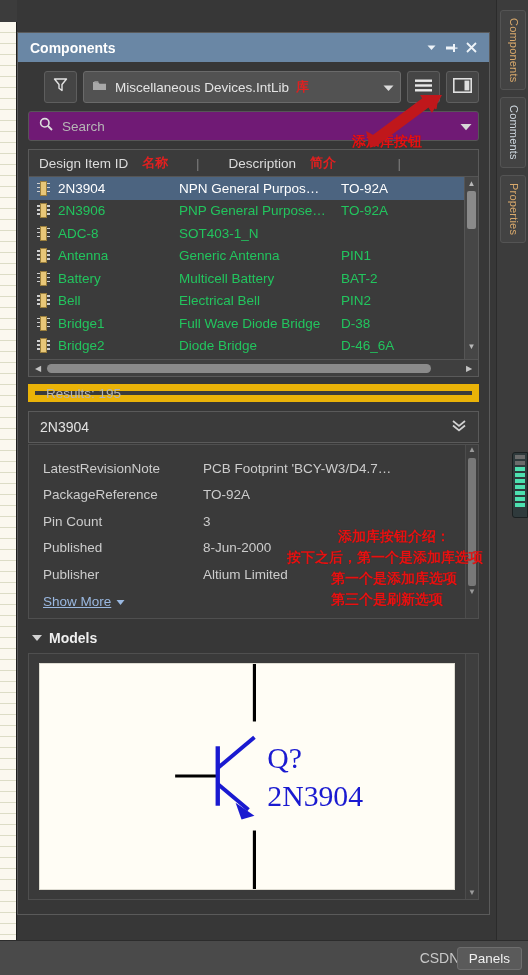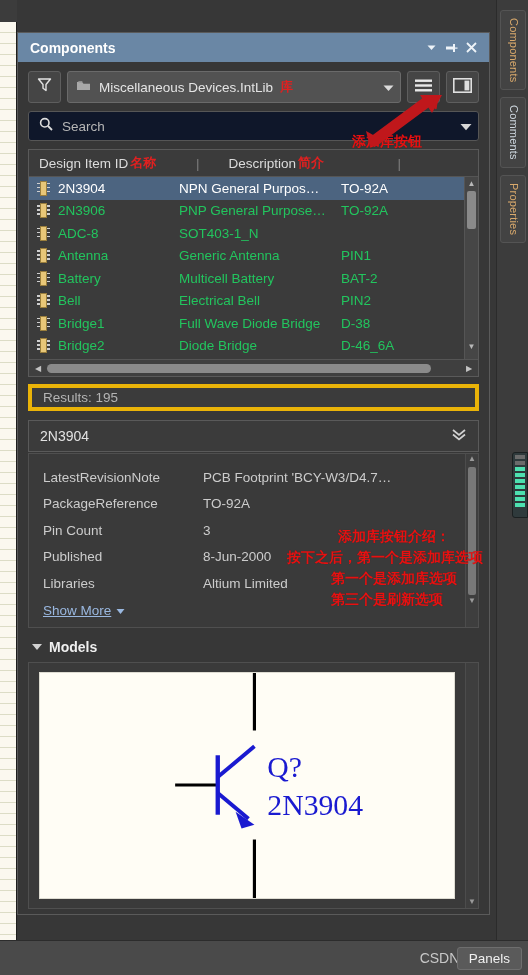--- a/index.html
+++ b/index.html
@@ -100,21 +100,21 @@
     display: flex; align-items: center; justify-content: center;
     color: #e8eef4; font-size: 11px;
     cursor: pointer;
   }
   .title-btn svg { display: block; }
 
   
   .toolbar {
     display: flex; align-items: flex-end;
     gap: 6px;
-    padding: 9px 10px 6px 10px;
+    padding: 9px 10px 6px 26px;
   }
   .tb-btn {
     width: 33px; height: 32px;
     background: #454545;
     border: 1px solid #5e5e5e;
     border-radius: 3px;
     display: flex; align-items: center; justify-content: center;
     cursor: pointer;
   }
   .lib-select {
@@ -130,21 +130,21 @@
     position: relative;
   }
   .lib-select .libname { flex: 0 0 auto; }
   .lib-select .cnlbl { color: #e02020; font-size: 13px; font-weight: bold; }
   .lib-select .caret { margin-left: auto; }
 
   
   .search-row { padding: 2px 10px 8px 10px; }
   .search-box {
     height: 30px;
-    background: #0f172a;
+    background: #701a75;
     border: 1px solid #565656;
     border-radius: 3px;
     display: flex; align-items: center;
     padding: 0 6px 0 10px;
     gap: 9px;
   }
   .search-box input {
     flex: 1;
     background: transparent;
     border: 0; outline: 0;
@@ -160,21 +160,21 @@
     border: 1px solid #5a5a5a;
     background: #3b3b3b;
   }
   .thead {
     display: flex; align-items: center;
     height: 27px;
     color: #dcdcdc; font-size: 13.5px;
     border-bottom: 1px solid #555;
     padding-left: 10px;
   }
-  .th { position: relative; display: flex; align-items: center; gap: 2px; }
+  .th { position: relative; display: flex; align-items: center; gap: 14px; }
   .th .cn { color: #e02020; font-weight: bold; font-size: 13px; }
   .th-sep { color: #7d7d7d; padding: 0 7px; }
   .col1 { width: 150px; }
   .col2 { width: 162px; margin-left: 22px; }
   .col3 { flex: 1; margin-top: 44px; }
 
   .tbody { position: relative; height: 182px; }
   .row {
     display: flex; align-items: center;
     height: 22.5px;
@@ -232,23 +232,23 @@
   .hscroll .arr { width: 14px; text-align: center; color: #c3c3c3; font-size: 8px; }
   .hscroll .track { flex: 1; height: 9px; position: relative; }
   .hscroll .thumb {
     position: absolute; left: 2px; top: 0; width: 92%;
     height: 9px; background: #8a8a8a; border-radius: 5px;
   }
 
   
   .results {
     margin: 7px 10px 0 10px;
-    height: 27px;
+    height: 18px;
     background: #3b3b3b;
-    border: 4px solid #eab308;
+    border: 7px solid #eab308;
     display: flex; align-items: center;
     padding-left: 11px;
     color: #b4b4b4; font-size: 13.5px; text-align: center;
   }
 
   
   .detail-head {
     margin: 9px 10px 0 10px;
     height: 32px;
     background: #3b3b3b;
@@ -675,21 +675,21 @@
       </div>
       <div class="prow">
         <span class="pk">Pin Count</span>
         <span class="pv">3</span>
       </div>
       <div class="prow">
         <span class="pk">Published</span>
         <span class="pv">8-Jun-2000</span>
       </div>
       <div class="prow">
-        <span class="pk">Libraries</span>
+        <span class="pk">Publisher</span>
         <span class="pv">Altium Limited</span>
       </div>
 
       <div class="show-more">
         <span>Show More</span>
         <span>
           <svg width="9" height="7" viewBox="0 0 9 7">
               <polygon points="0.5,1 8.5,1 4.5,6" fill="#9ab8e0"></polygon>
             </svg>
         </span>

